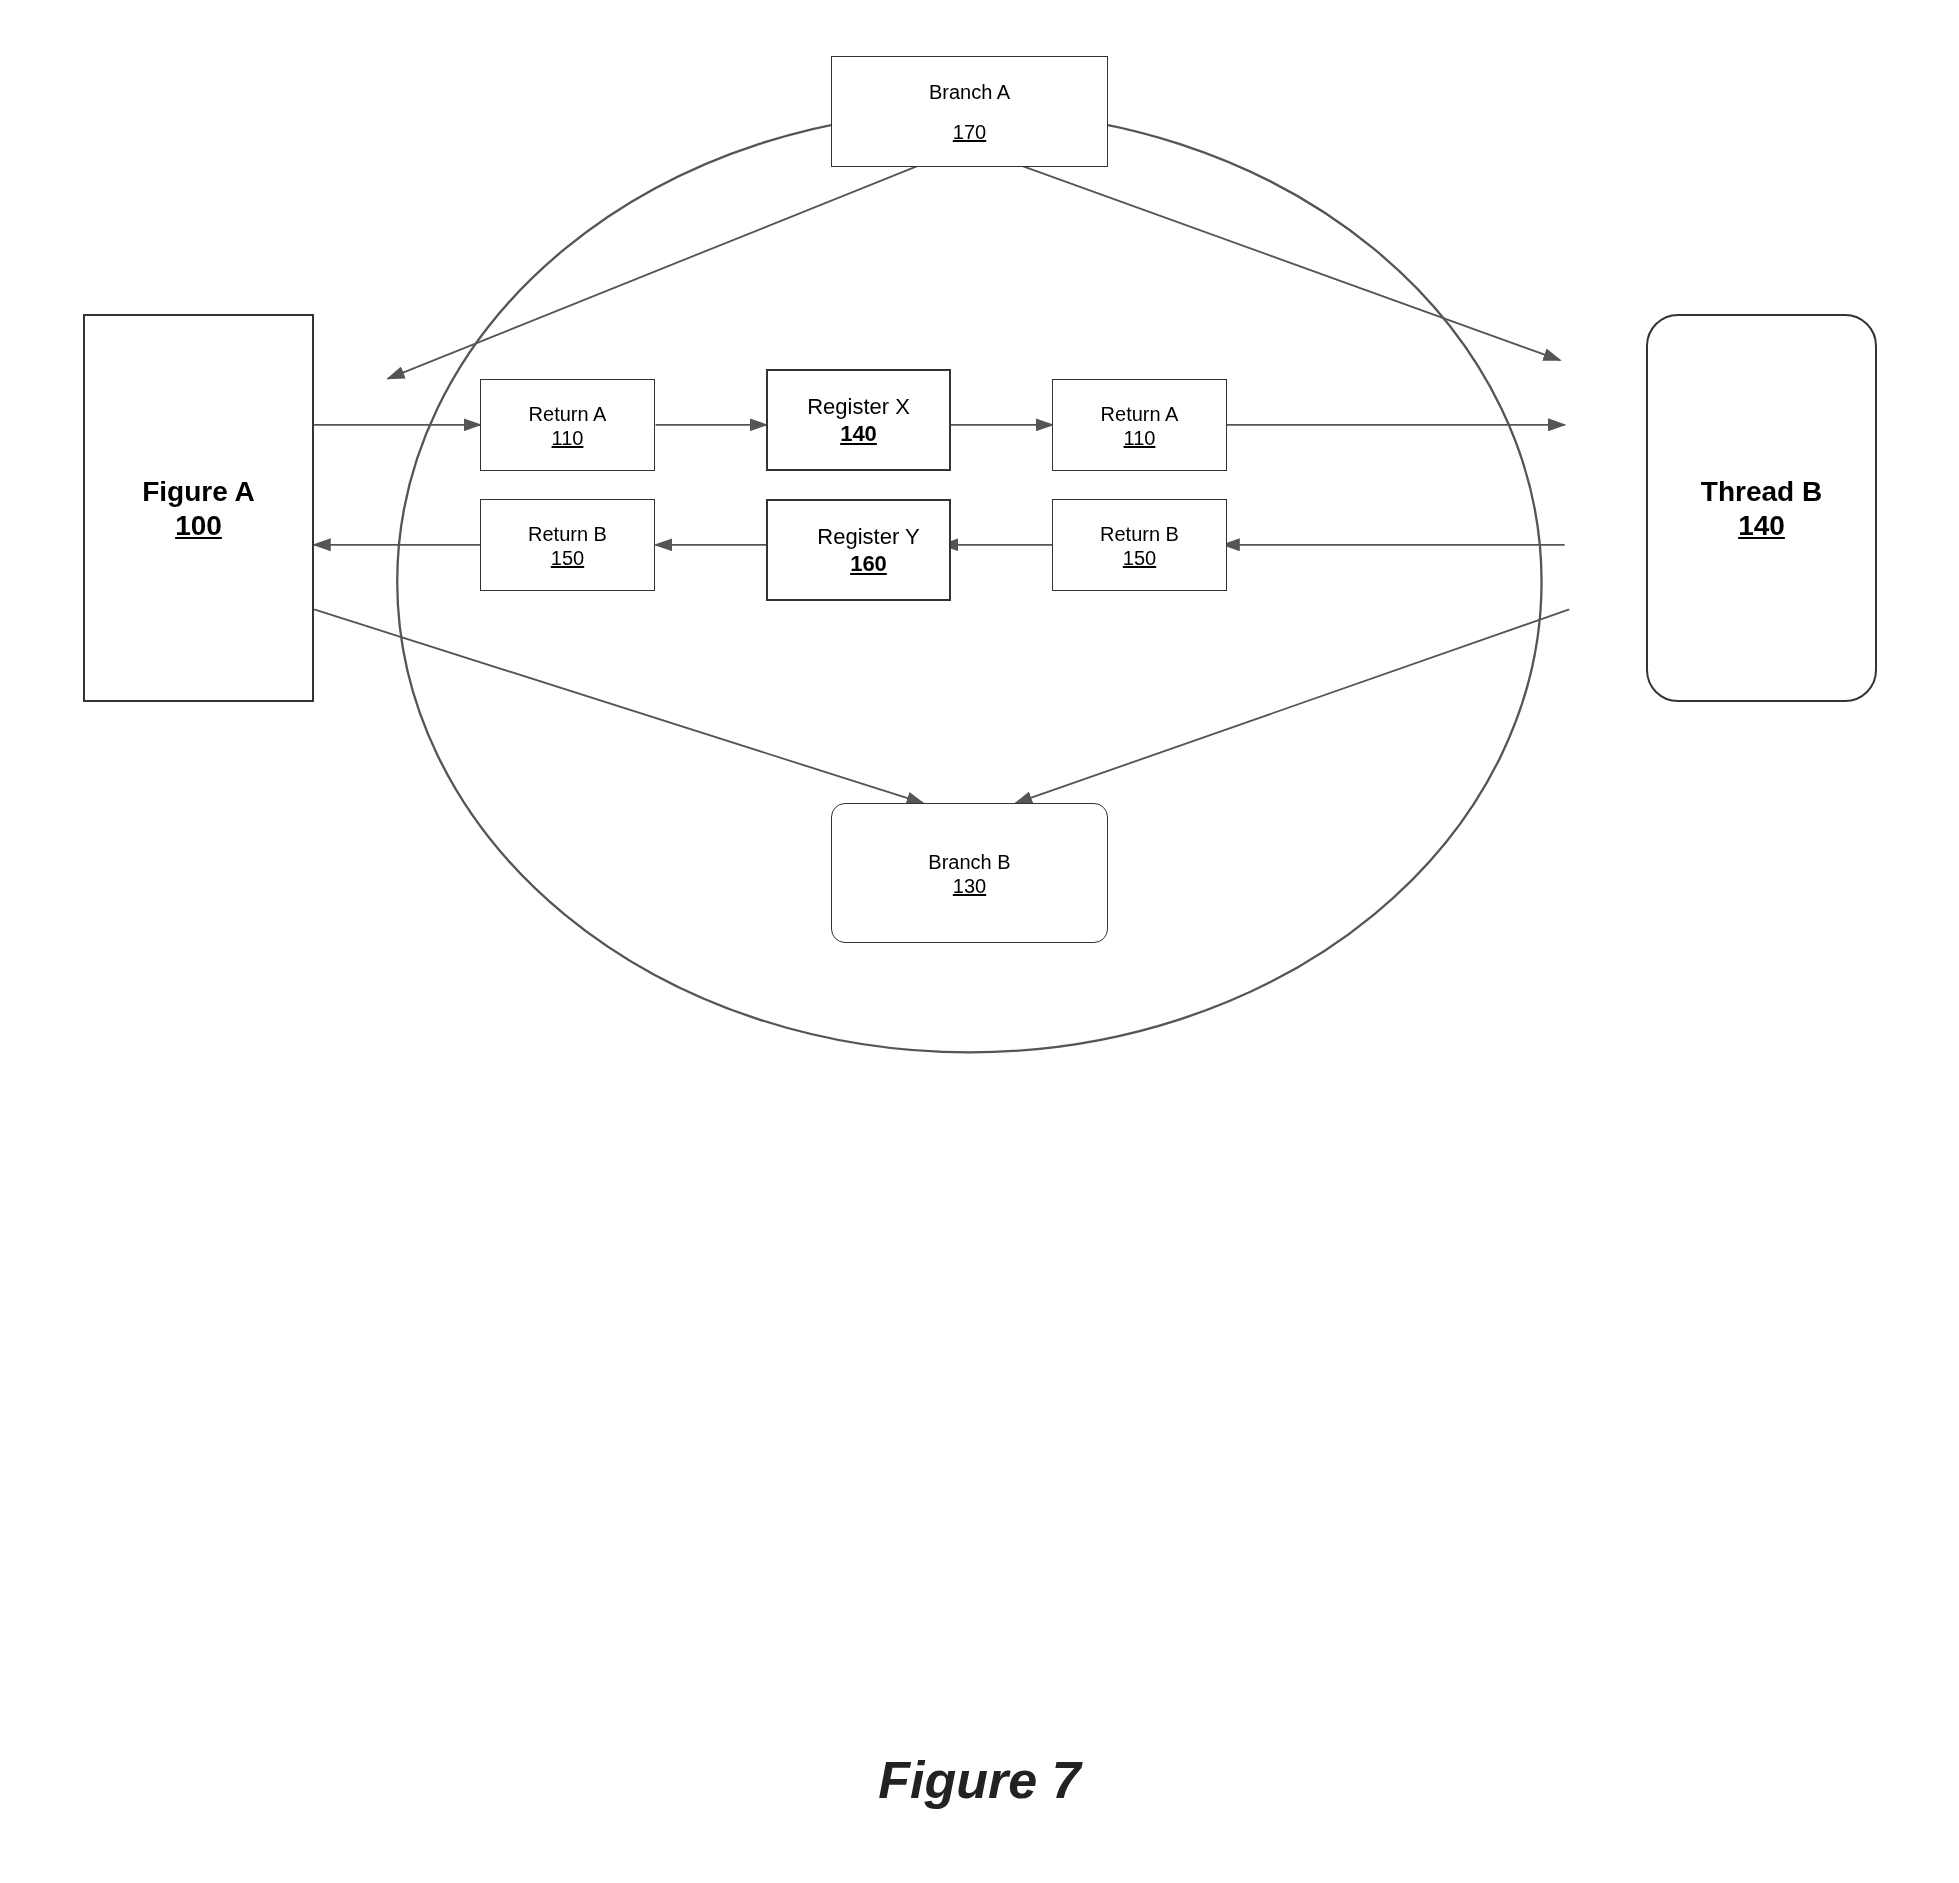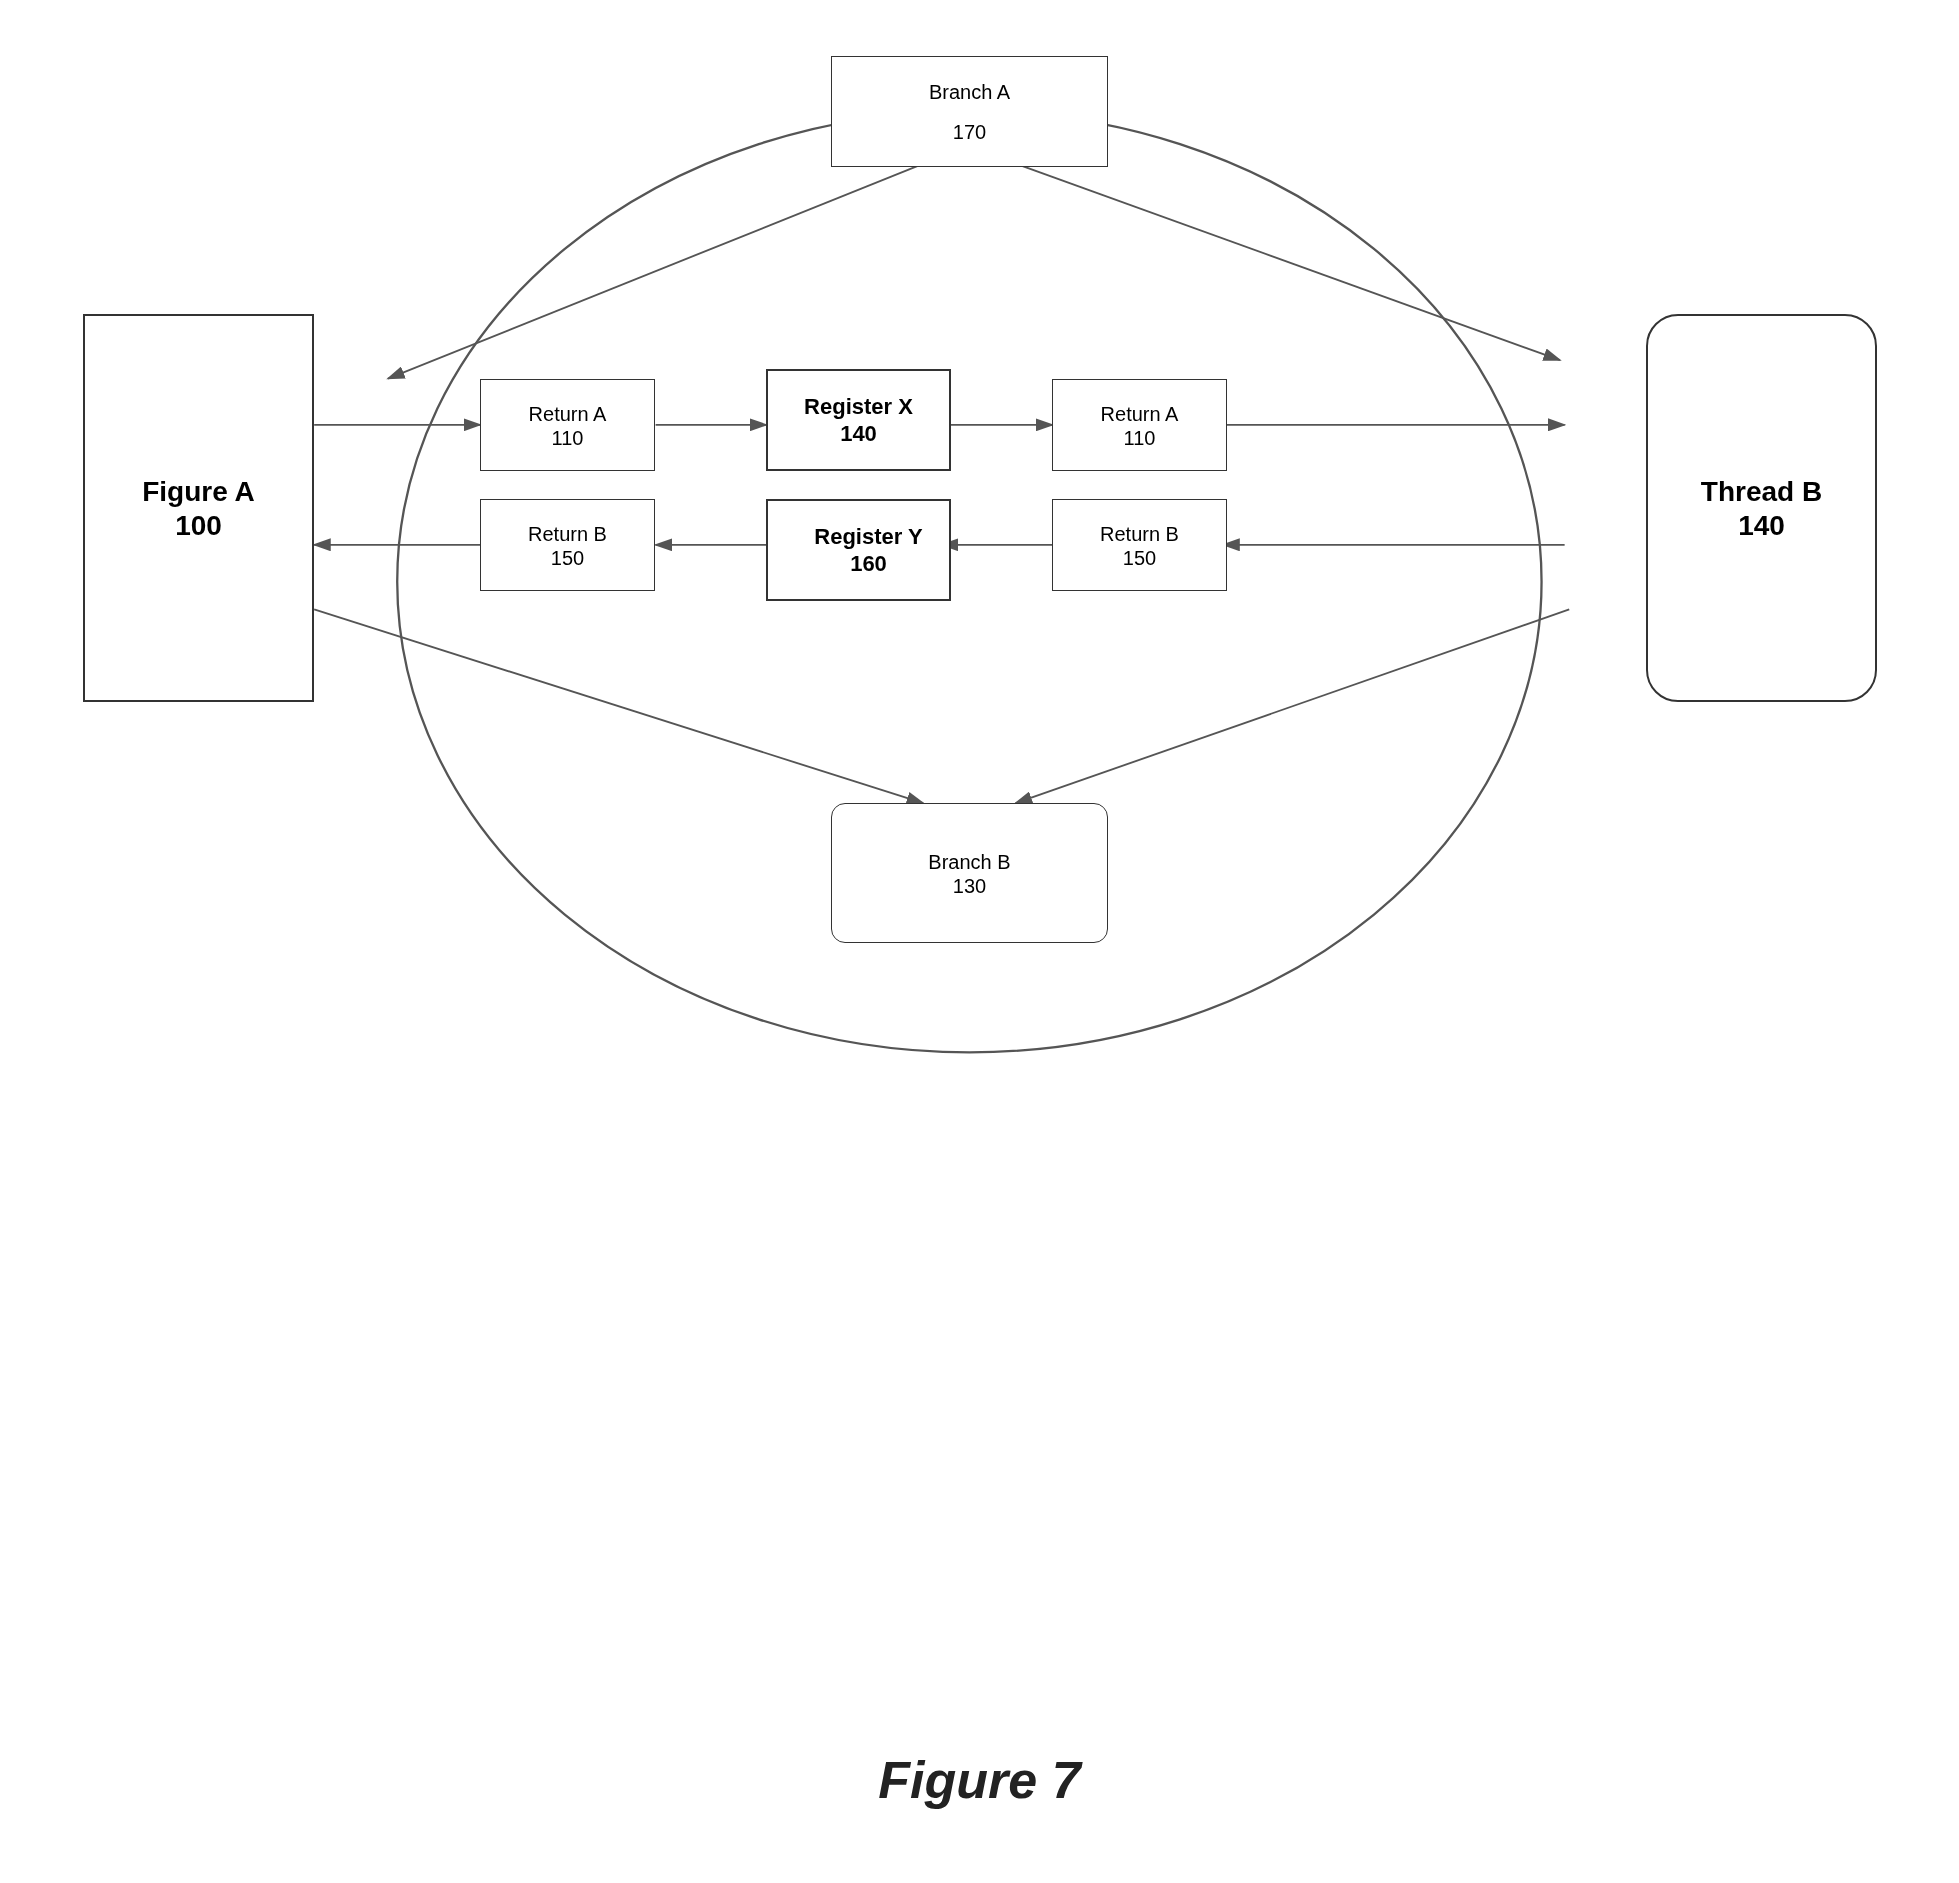--- a/index.html
+++ b/index.html
@@ -27,28 +27,29 @@
       align-items: center;
       justify-content: center;
       text-align: center;
     }
     .box-label {
       font-size: 20px;
       line-height: 1.3;
     }
     .box-number {
       font-size: 20px;
+      text-decoration: underline;
       text-align: right;
     }
     .box-bold {
       border: 2.8px solid #333;
       font-weight: bold;
     }
     .box-bold .box-label {
-      font-weight: bold;
+      font-weight: normal;
       font-size: 22px;
     }
     .box-bold .box-number {
       font-weight: bold;
       font-size: 22px;
     }
     .thread-box {
       border: 2.8px solid #333;
     }
     .thread-box .box-label {

